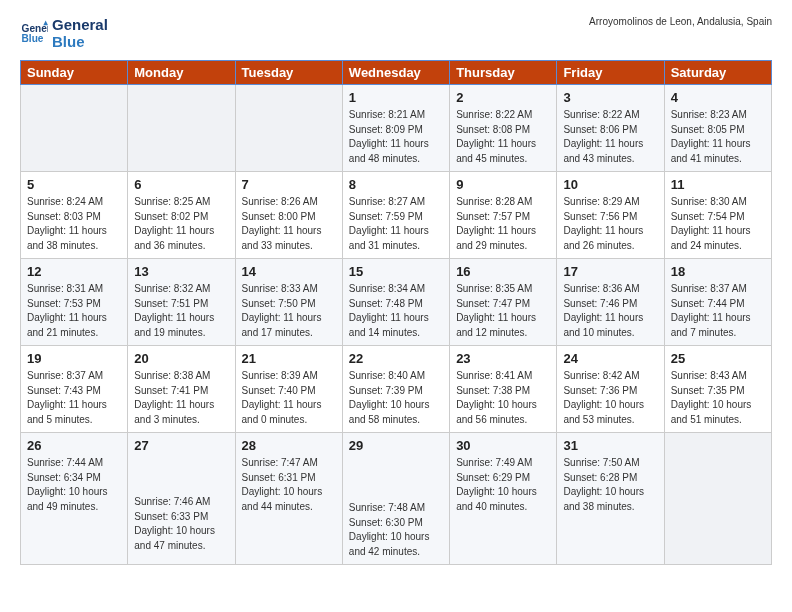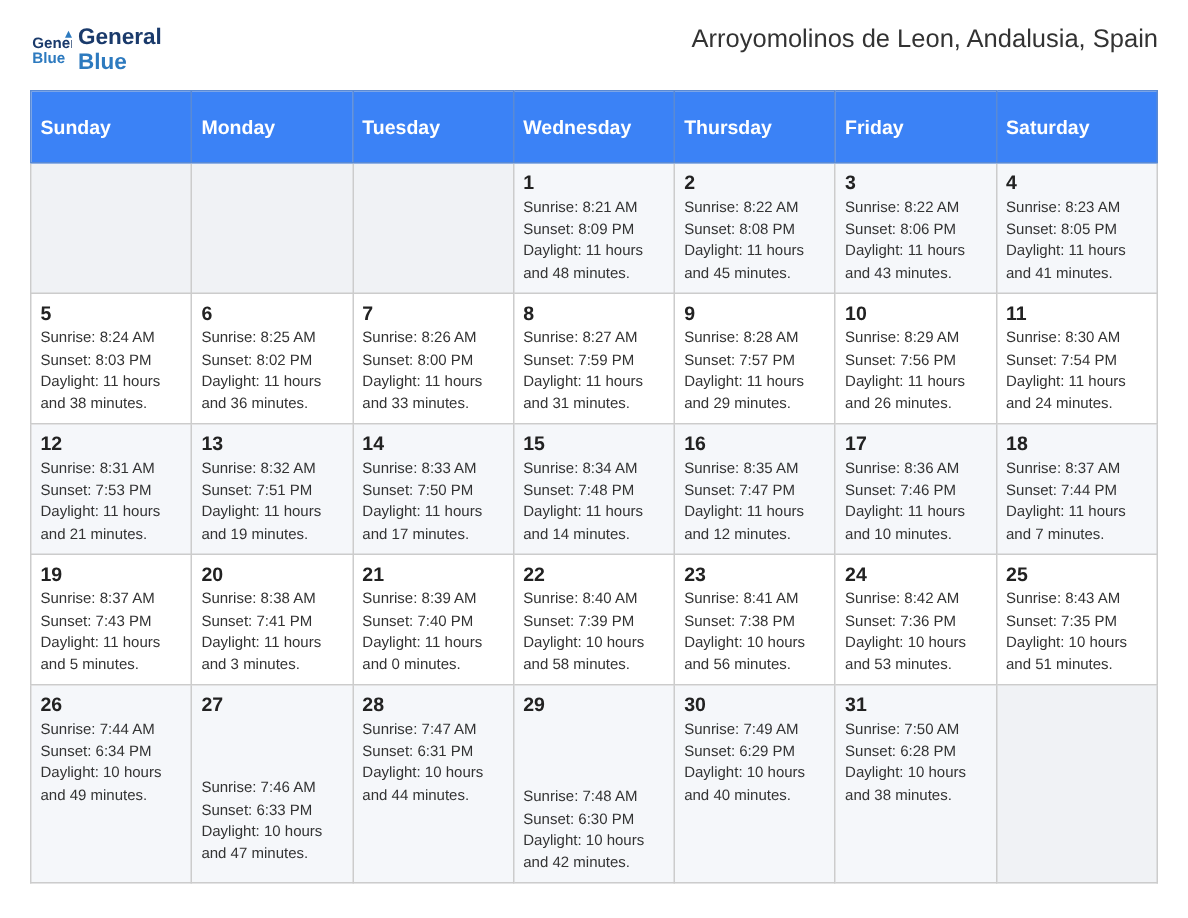--- a/index.html
+++ b/index.html
@@ -27,34 +27,34 @@
     }
     .title-area {
       text-align: right;
     }
     .month-title {
       font-size: 32px;
       font-weight: bold;
       color: #1a1a2e;
     }
     .subtitle {
-      font-size: 17px;
+      font-size: 10px;
       color: #333;
       margin-left: 29px;
     }
     table {
       width: 100%;
       border-collapse: collapse;
       font-size: 11px;
     }
     thead tr th {
-      background-color: #3b82f6;
+      background-color: #c2410c;
       color: #fff;
       text-align: left;
-      padding: 16px 6px;
+      padding: 4px 6px;
       font-size: 13px;
       font-weight: bold;
       border: 1px solid #5a8ad4;
     }
     tbody tr td {
       border: 1px solid #ccc;
       vertical-align: top;
       padding: 5px 6px;
       width: 14.28%;
       min-height: 80px;

